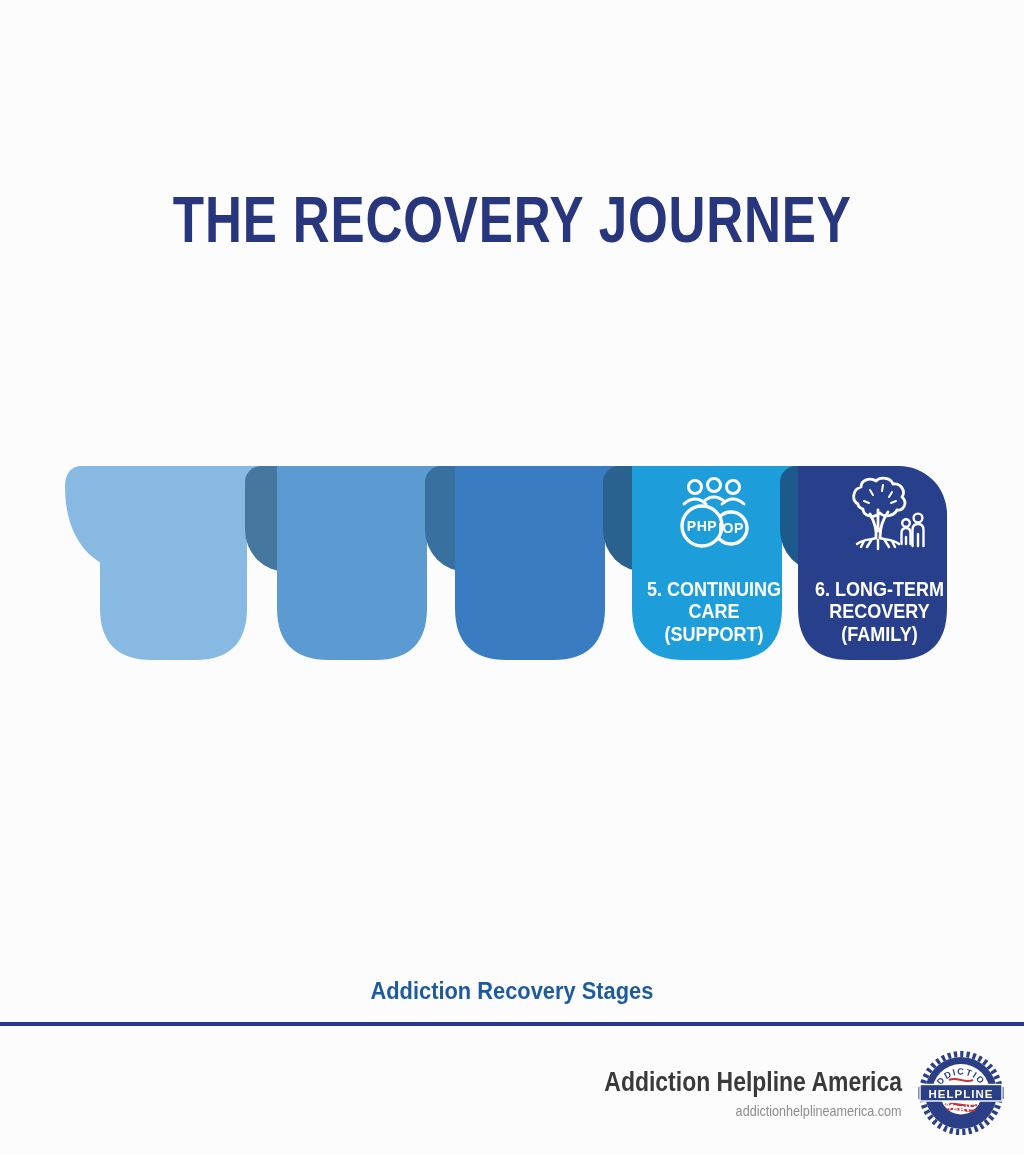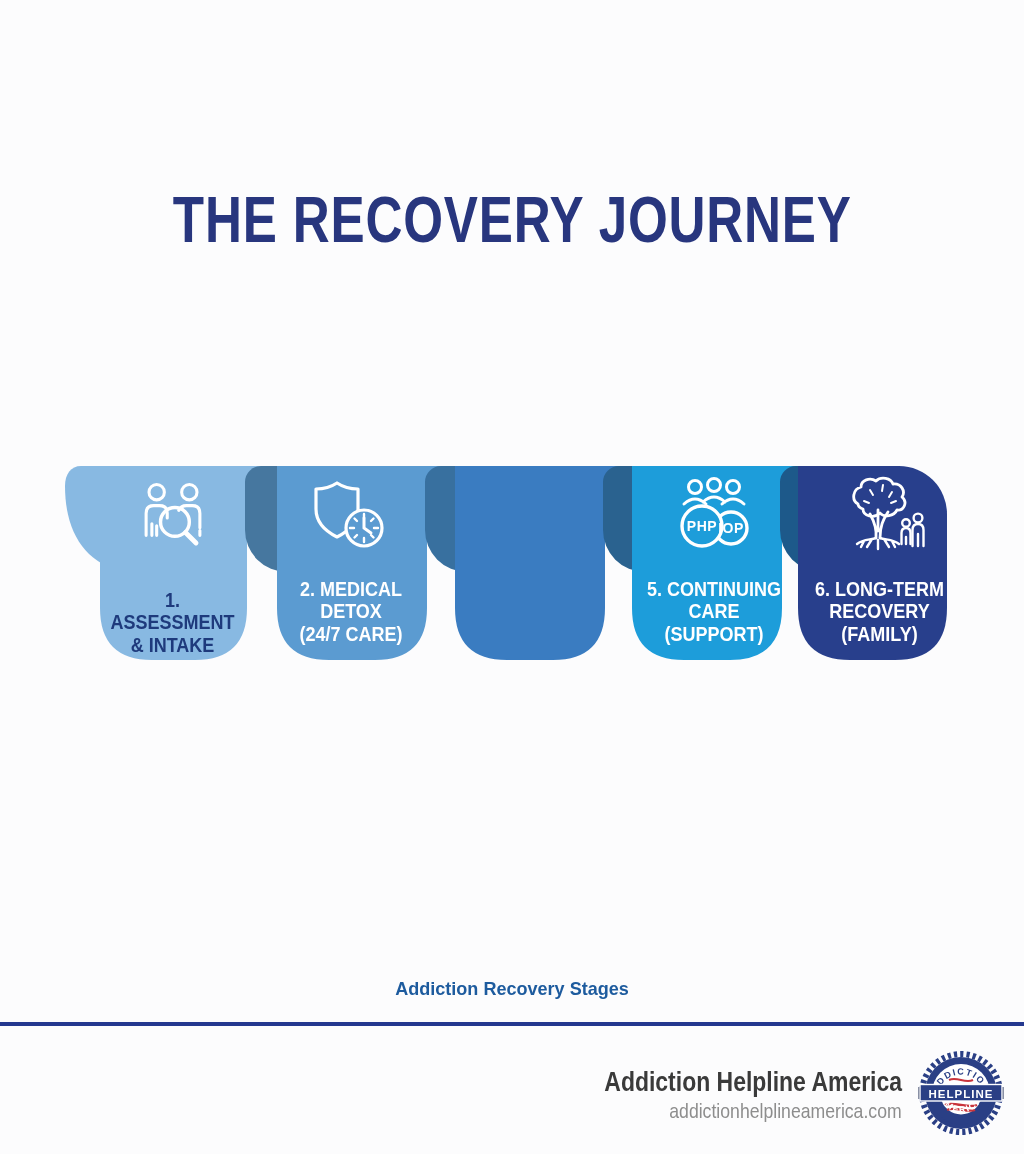--- a/index.html
+++ b/index.html
@@ -19,29 +19,29 @@
               font-size:20px;font-weight:bold;line-height:1.12;color:#ffffff;
               white-space:pre-line;transform:scaleX(.9);transform-origin:center;}
   .card-label.lines-2{top:123px;}
   .stage-1 .card-label{color:#1e3a7c;}
   .badge{position:absolute;transform:translate(-50%,-50%);color:#fff;font-weight:bold;
          text-align:center;letter-spacing:.5px;}
   .badge-php{left:62px;top:60px;font-size:14px;}
   .badge-iop{left:91px;top:62px;font-size:14px;}
   
   .subtitle{position:absolute;top:978px;left:0;width:100%;text-align:center;
-            font-size:19px;font-weight:bold;color:#1d5b9e;}
+            font-size:23px;font-weight:bold;color:#1d5b9e;}
   .subtitle span{display:inline-block;transform:scaleX(.95);}
   .divider{position:absolute;top:1022px;left:0;width:1024px;height:4px;background:#24388f;}
   
   .footer{position:absolute;top:1050px;right:20px;display:flex;align-items:center;gap:16px;justify-content:center;}
   .footer-text{text-align:right;}
   .brand{font-size:28px;font-weight:bold;color:#3a3a3a;line-height:32px;white-space:nowrap;}
   .brand span{display:inline-block;transform:scaleX(.82);transform-origin:right center;}
-  .website{font-size:21px;color:#8d8d8d;line-height:26px;white-space:nowrap;}
+  .website{font-size:15px;color:#8d8d8d;line-height:26px;white-space:nowrap;}
   .website span{display:inline-block;transform:scaleX(.84);transform-origin:right center;}
 </style>
 </head>
 <body>
 
 <div class="canvas">
 
   <div class="title">
     <span>THE RECOVERY JOURNEY</span>
   </div>
@@ -56,48 +56,21 @@
       <path d="M196 0 H272 V106 H222 A42 42 0 0 1 180 64 L180 16 A16 16 0 0 1 196 0 Z" fill="#46779f"></path>
       <path d="M212 0 L382 0 C368 3 363 12 362 30 L362 142 Q362 194 310 194 L264 194 Q212 194 212 142 Z" fill="#5b9bd1"></path>
       <path d="M376 0 H450 V106 H402 A42 42 0 0 1 360 64 L360 16 A16 16 0 0 1 376 0 Z" fill="#38709f"></path>
       <path d="M390 0 L560 0 C546 3 541 12 540 30 L540 142 Q540 194 488 194 L442 194 Q390 194 390 142 Z" fill="#3a7cc1"></path>
       <path d="M554 0 H627 V106 H580 A42 42 0 0 1 538 64 L538 16 A16 16 0 0 1 554 0 Z" fill="#2a628f"></path>
       <path d="M567 0 L737 0 C723 3 718 12 717 30 L717 142 Q717 194 665 194 L619 194 Q567 194 567 142 Z" fill="#1d9dda"></path>
       <path d="M731 0 H793 V106 H757 A42 42 0 0 1 715 64 L715 16 A16 16 0 0 1 731 0 Z" fill="#1d598a"></path>
       <path d="M733 0 H834 A48 48 0 0 1 882 48 L882 142 Q882 194 830 194 H785 Q733 194 733 142 Z" fill="#283f8c"></path>
     </svg>
 
-    <div class="card-content stage-1" style="left:35px;width:145px;">
-      <div class="card-icon">
-        <svg width="96" height="88" viewBox="0 0 100 88">
-          <circle cx="33" cy="15" r="8"></circle>
-          <path d="M22 60 V37 Q22 29 30 29 H36 Q44 29 44 37 V42 M28 60 V48 M33 60 V50"></path>
-          <circle cx="67" cy="15" r="8"></circle>
-          <path d="M56 34 Q58 29 64 29 H70 Q78 29 78 37 V52 M78 60 v-5"></path>
-          <circle cx="52" cy="46" r="15" stroke-width="3.6"></circle>
-          <path d="M63 57 L74 68" stroke-width="5"></path>
-        </svg>
-      </div>
-      <div class="card-label lines-2">1. ASSESSMENT
-&amp; INTAKE</div>
-    </div>
 
-    <div class="card-content stage-2" style="left:212px;width:148px;">
-      <div class="card-icon">
-        <svg width="100" height="88" viewBox="0 0 100 88">
-          <path d="M36 7 C42 11 50 13 57 13 V33 C57 47 48 55 36 61 C24 55 15 47 15 33 V13 C22 13 30 11 36 7 Z"></path>
-          <circle cx="63" cy="52" r="18" fill="#5b9bd1"></circle>
-          <path d="M63 38 v4 M63 62 v4 M49 52 h4 M73 52 h4 M53.5 42.5 l2.5 2.5 M70 59 l2.5 2.5 M72.5 42.5 L70 45 M56 59 l-2.5 2.5" stroke-width="2.4"></path>
-          <path d="M63 52 V42 M63 52 l7 5" stroke-width="3"></path>
-        </svg>
-      </div>
-      <div class="card-label">2. MEDICAL
-DETOX
-(24/7 CARE)</div>
-    </div>
 
 
     <div class="card-content stage-4" style="left:575px;width:148px;">
       <div class="card-icon">
         <svg width="100" height="88" viewBox="0 0 100 88">
           <circle cx="31" cy="11" r="6.5" stroke-width="3"></circle>
           <circle cx="50" cy="9" r="6.5" stroke-width="3"></circle>
           <circle cx="69" cy="11" r="6.5" stroke-width="3"></circle>
           <path d="M20 28 q11 -10 22 0 M39 26 q11 -10 22 0 M58 28 q11 -10 22 0" stroke-width="3"></path>
           <circle cx="67" cy="52" r="16" stroke-width="3.4" fill="#1d9dda"></circle>

